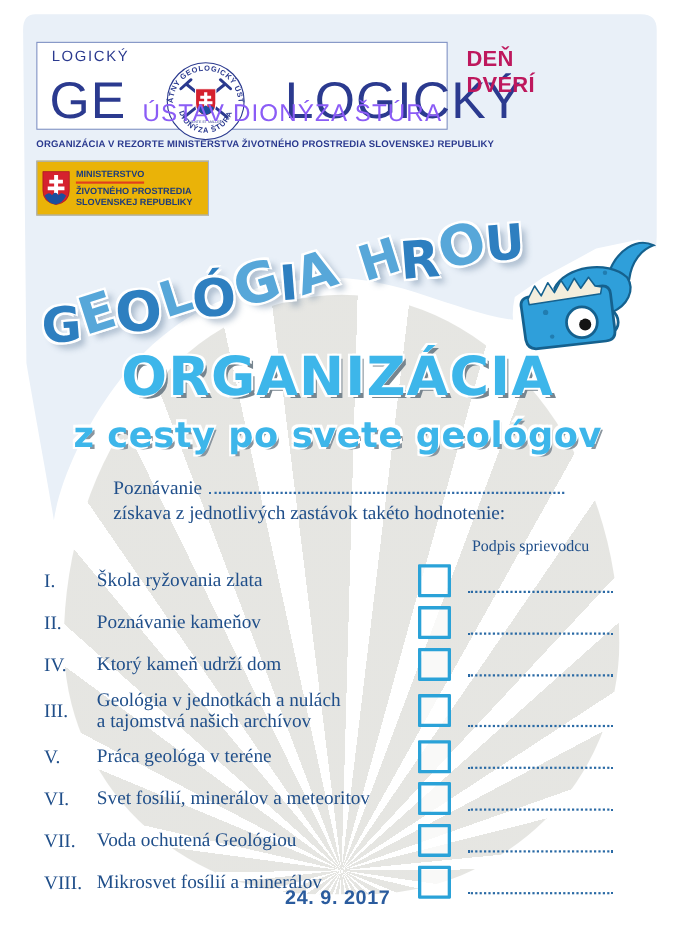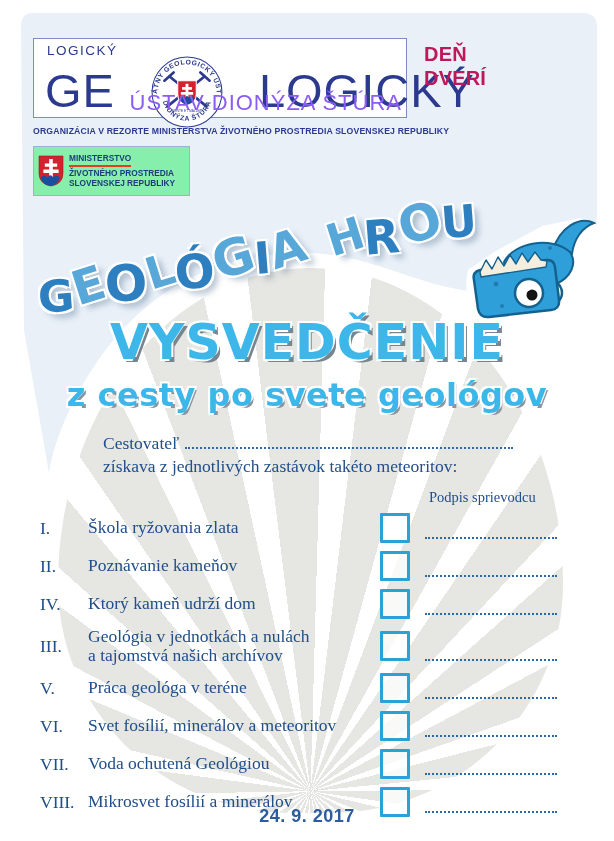--- a/index.html
+++ b/index.html
@@ -27,21 +27,21 @@
   .event-title{
     left:424px;top:42px;width:180px;
     font-size:20px;font-weight:bold;color:#be185d;line-height:1.2;letter-spacing:.2px;
   }
 
   
   .org-line{left:33px;top:126px;width:560px;font-size:8.7px;font-weight:bold;color:#2b3a8f;letter-spacing:.15px;}
 
   
   .ministry-box{
-    left:33px;top:146px;width:157px;height:50px;background:#86efac;
+    left:33px;top:146px;width:157px;height:50px;background:#eab308;
     border:1px solid #9fb0d6;box-sizing:border-box;display:flex;align-items:center;padding:3px 4px;
   }
   .ministry-text{margin-left:5px;font-size:8.3px;font-weight:bold;color:#1e3c7b;line-height:1.25;}
   .ministry-line1{display:inline-block;border-bottom:2px solid #e2401c;padding-bottom:1px;margin-bottom:1px;}
 
   
   .slogan{
     left:38px;top:252px;width:545px;height:90px;
     transform:rotate(-10.5deg);transform-origin:0 50%;
     display:flex;align-items:center;justify-content:flex-start;
@@ -185,28 +185,28 @@
 
   <circle cx="71" cy="85" r="14" fill="#ffffff" stroke="#15618e" stroke-width="2.5"></circle>
   <circle cx="74" cy="87" r="5.5" fill="#141414"></circle>
   <circle cx="70" cy="81" r="2" fill="#ffffff"></circle>
 
   <circle cx="38" cy="76" r="2.4" fill="#15618e" opacity=".55"></circle>
   <circle cx="44" cy="98" r="2" fill="#15618e" opacity=".55"></circle>
   <circle cx="92" cy="40" r="2" fill="#15618e" opacity=".55"></circle>
 </svg>
 
-<div class="abs cert-title">VYSVEDČENIE</div>
+<div class="abs cert-title">ORGANIZÁCIA</div>
 <div class="abs cert-subtitle">z cesty po svete geológov</div>
 
 <div class="abs traveler-row serifblue">
-  <span>Cestovateľ</span>
+  <span>Poznávanie</span>
   <span class="traveler-dots"></span>
 </div>
-<div class="abs intro-line serifblue">získava z jednotlivých zastávok takéto meteoritov:</div>
+<div class="abs intro-line serifblue">získava z jednotlivých zastávok takéto hodnotenie:</div>
 
 <div class="abs signature-header serifblue">Podpis sprievodcu</div>
 
 <div class="abs stations serifblue" id="stations">
   <div class="station-row">
     <div class="numeral">I.</div>
     <div class="st-label">
       <span class="l1">Škola ryžovania zlata</span>
       
     </div>

